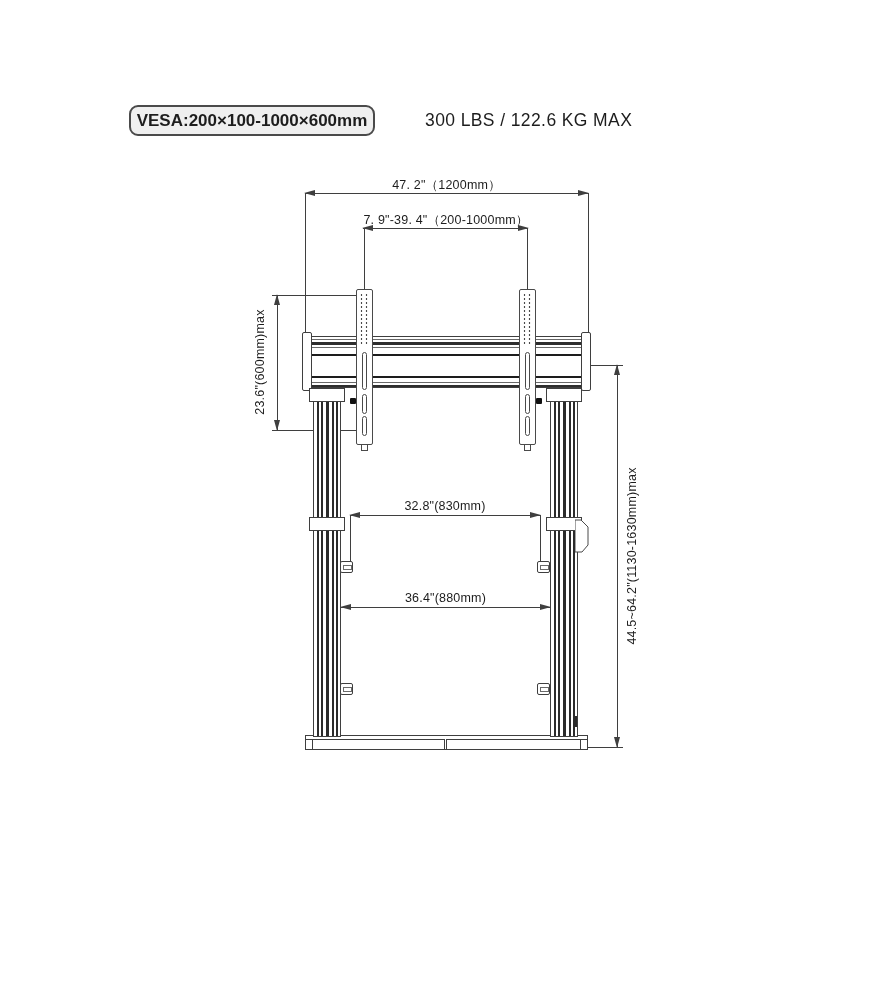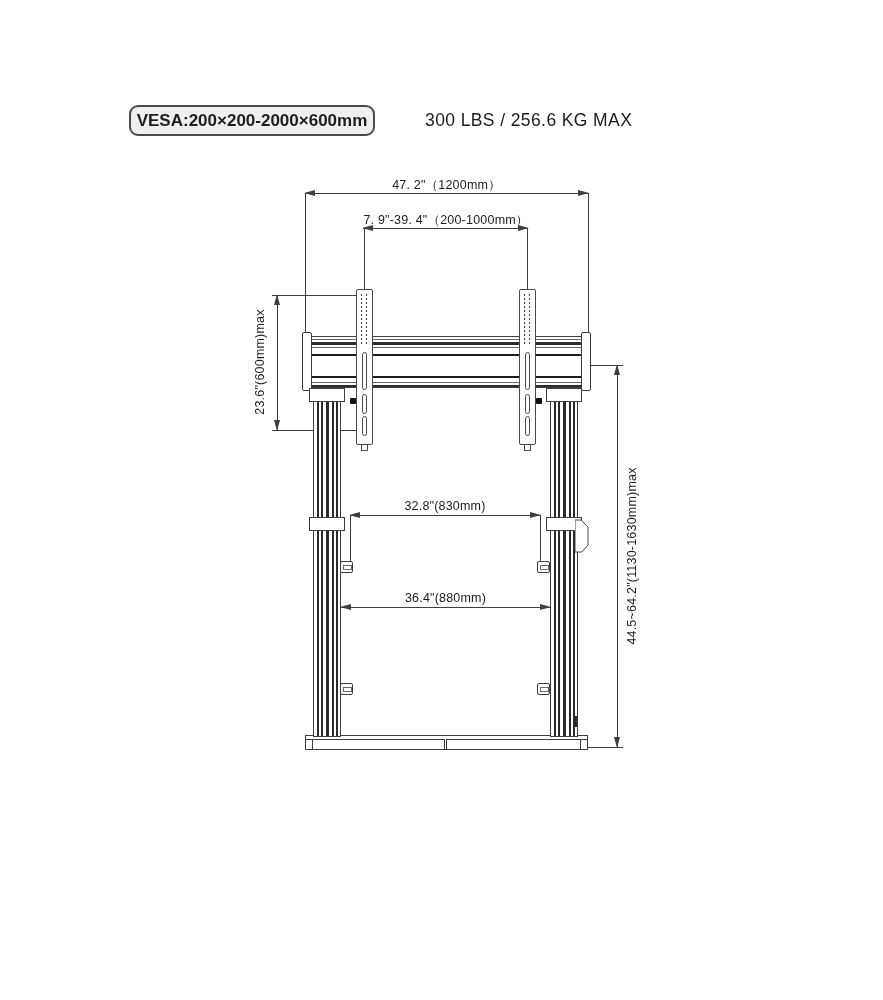--- a/index.html
+++ b/index.html
@@ -58,22 +58,22 @@
   .clip{position:absolute;width:13px;height:12px;border:1px solid #3f3f3f;border-radius:2px;background:#fff;box-sizing:border-box;z-index:5;}
   .clip i{position:absolute;left:2px;top:3px;width:7px;height:3px;border:1px solid #6a6a6a;display:block;}
   
   .base{position:absolute;left:305px;top:735px;width:283px;height:15px;border:1px solid #3f3f3f;background:#fff;box-sizing:border-box;z-index:1;}
 </style>
 </head>
 <body>
 
 <div id="canvas">
 
-  <div class="vesa-box">VESA:200×200-2000×600mm</div>
-  <div class="load-label">300 LBS / 256.6 KG MAX</div>
+  <div class="vesa-box">VESA:200×100-1000×600mm</div>
+  <div class="load-label">300 LBS / 122.6 KG MAX</div>
 
   <div>
     <div class="dim-label" style="left:305px;top:177px;width:283px;">47. 2"（1200mm）</div>
     <div class="hline" style="left:305px;top:193px;width:283px;">
       <span class="arr arr-l"></span>
       <span class="arr arr-r"></span>
     </div>
     <div class="vline" style="left:305px;top:193px;height:140px;"></div>
     <div class="vline" style="left:588px;top:193px;height:140px;"></div>
   </div>

